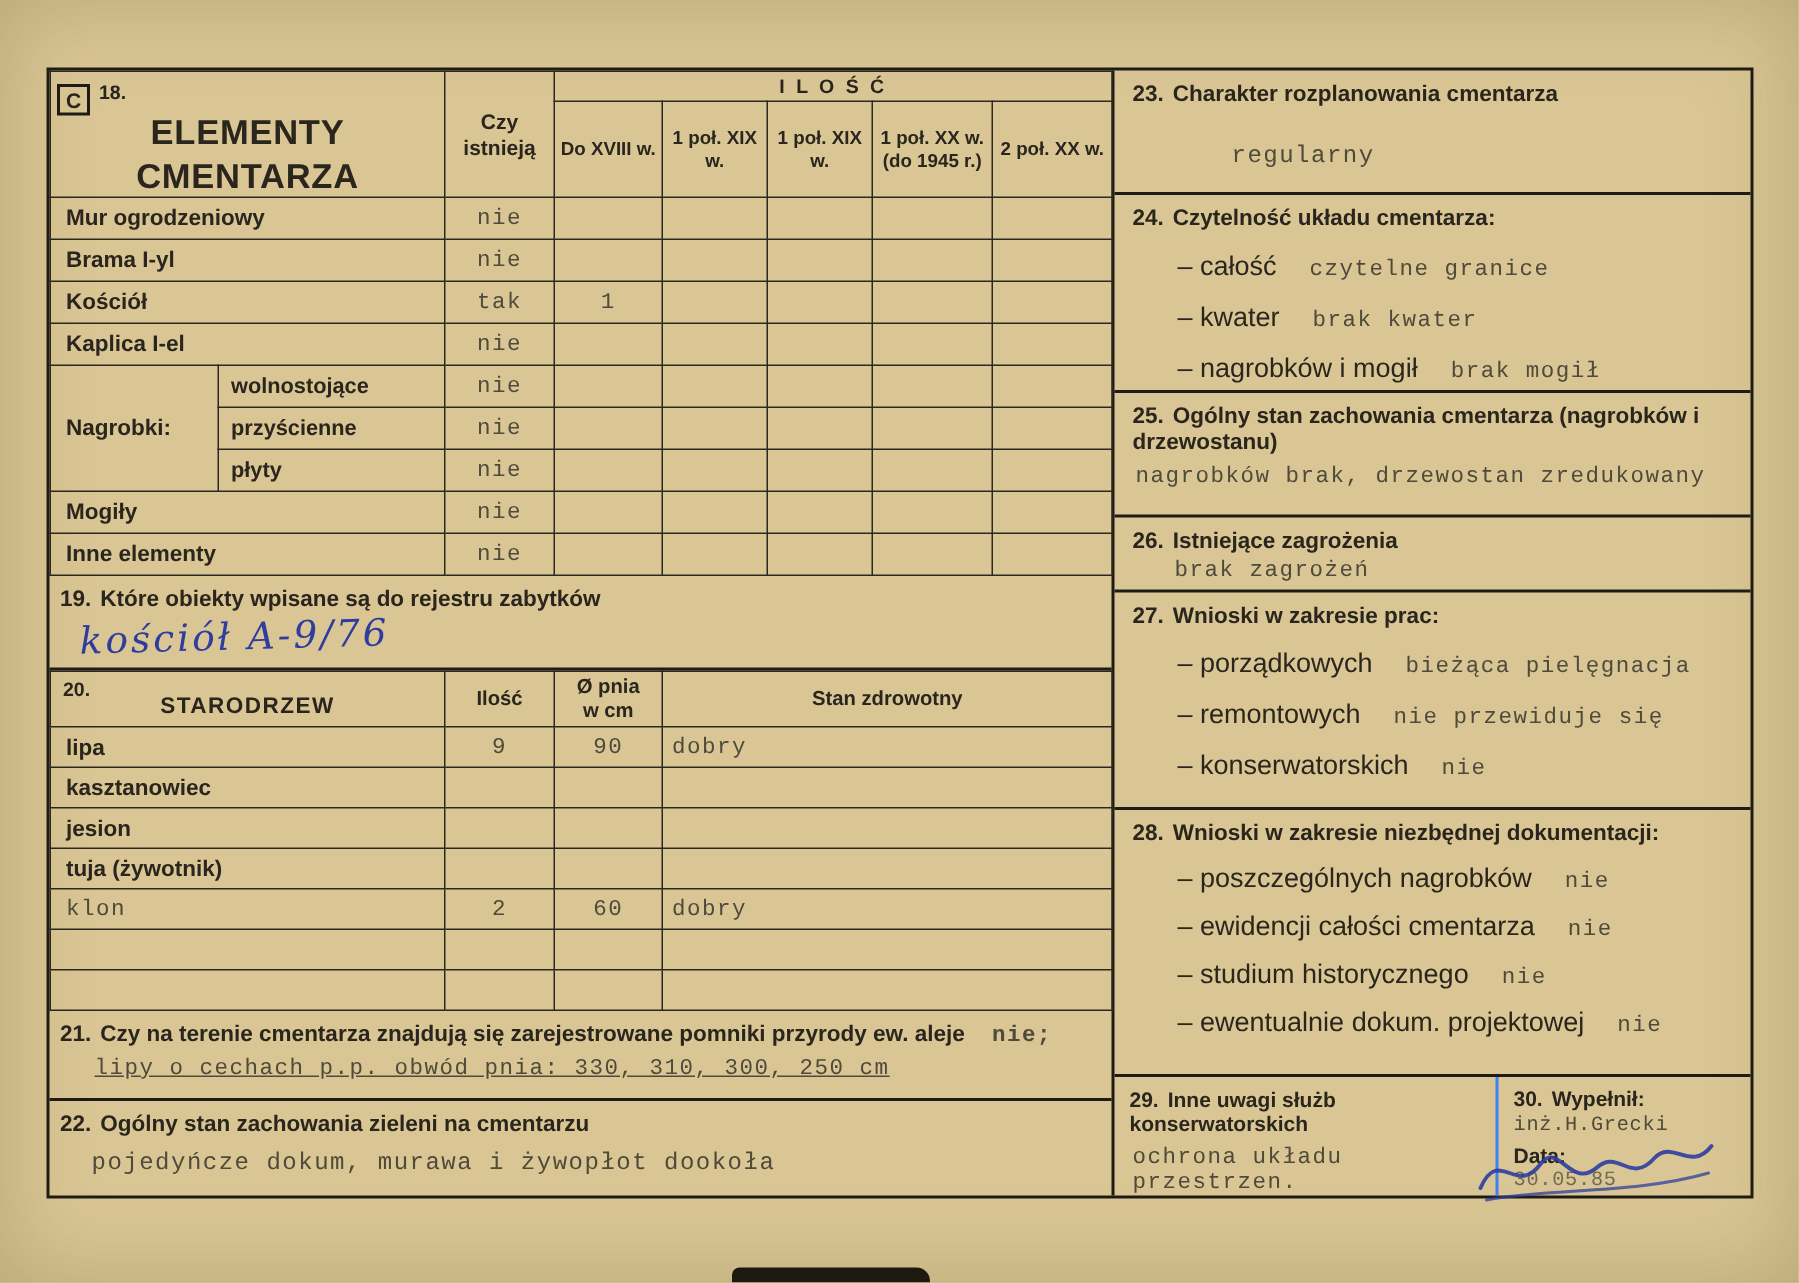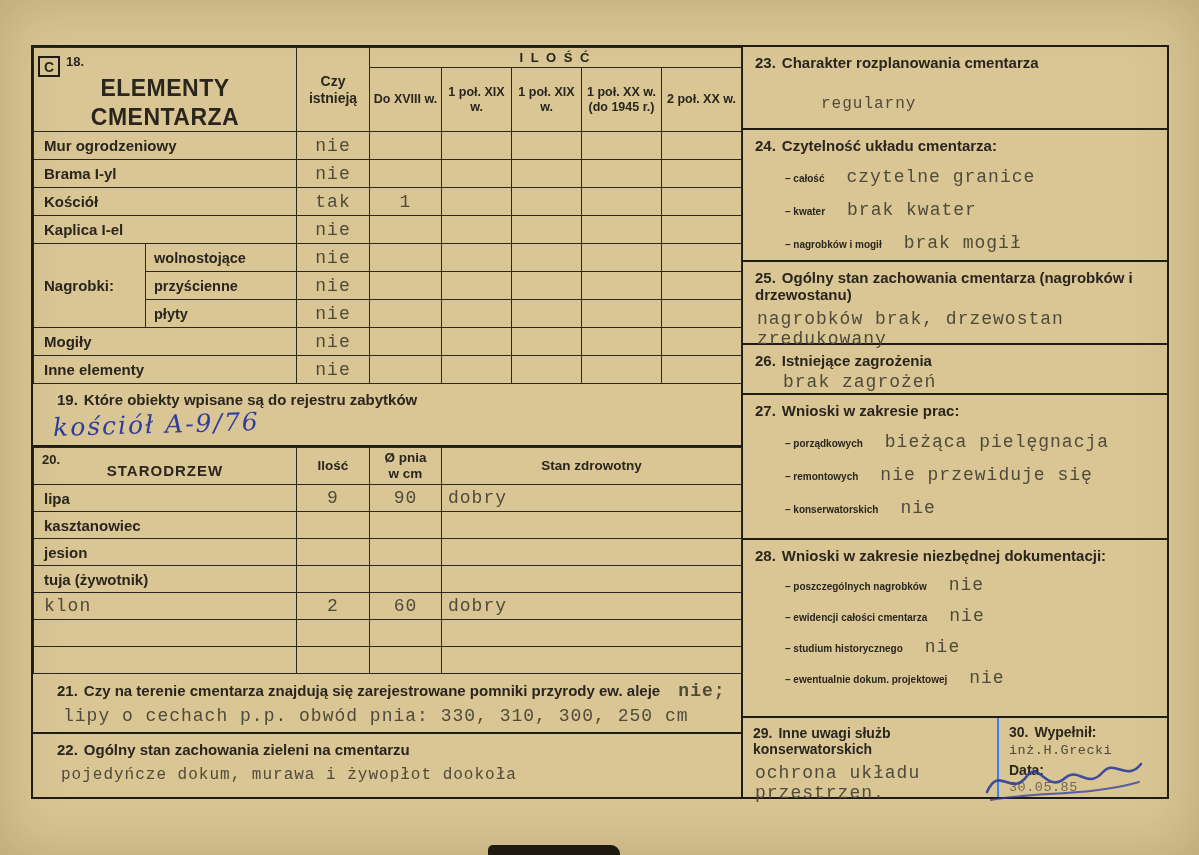--- a/index.html
+++ b/index.html
@@ -39,60 +39,60 @@
     font-size:23px; font-weight:bold; letter-spacing:.5px; line-height:1.22;
   }
   .head-exists { text-align:center; font-size:14px; font-weight:600; line-height:1.2; }
   .head-ilosc { text-align:center; font-size:13px; font-weight:bold; letter-spacing:2px; }
   .qh { text-align:center; font-size:12.5px; font-weight:600; line-height:1.18; padding:0 3px; }
   .lbl { font-weight:600; padding-left:10px; }
   .grp { font-weight:600; padding-left:10px; }
   .sublbl { font-weight:600; padding-left:8px; font-size:14.5px; }
   .tv {
     font-family:"Liberation Mono","DejaVu Sans Mono",monospace;
-    color:#4f4a3a; font-size:18px; letter-spacing:1px;
+    color:#4f4a3a; font-size:15px; letter-spacing:1px;
   }
   td.tvc { text-align:center; }
 
   
   .t20 tr.h { height:37px; }
   .t20 tr.dr { height:27px;margin-top:40px; }
   .t20h1 { position:relative; }
   .t20num { position:absolute; left:8px; top:4px; font-size:13px; font-weight:bold; }
   .t20title { display:block; text-align:center; font-weight:bold; font-size:15px; letter-spacing:1px; padding-top:8px; }
   .t20colh { text-align:center; font-size:13.5px; font-weight:600; line-height:1.2; }
 
   
   .sL { border-bottom:2px solid #1f1c16; position:relative; }
   .s19 { height:63px; }
   .s21 { height:60px; }
   .s22 { height:52px; border-bottom:none; }
-  .shead { padding:7px 0 0 24px; font-size:15px; font-weight:600; }
+  .shead { padding:7px 0 0 7px; font-size:15px; font-weight:600; }
   .snum { margin-right:6px; }
   .hand {
     font-family:"DejaVu Serif", serif; font-style:italic;
     color:#2e3d9e; font-size:25px; letter-spacing:2px;
     margin:2px 0 0 20px; transform:rotate(-1.6deg); display:inline-block;
   }
-  .note-typed { margin:5px 0 0 30px; }
+  .note-typed { margin:5px 0 0 30px;text-decoration:underline; }
   .ans { margin-left:14px; }
 
   
   .sec { border-bottom:2px solid #1f1c16; position:relative; padding:7px 8px 0 12px; }
   .sec:last-child { border-bottom:none; }
   .s23 { height:83px; }
   .s24 { height:132px; }
   .s25 { height:83px; }
   .s26 { height:50px; }
   .s27 { height:145px; }
   .s28 { height:178px; }
   .s2930 { height:79px; padding:0; display:flex; }
   .sec .shead { padding:0; font-size:15px; }
   .line { display:flex; gap:22px; margin:13px 0 0 30px; align-items:baseline; }
-  .line .flbl { font-size:10px; font-weight:700; white-space:nowrap; }
+  .line .flbl { font-size:18px; font-weight:400; white-space:nowrap; }
   .v-regularny { margin:24px 0 0 66px; display:inline-block; font-size:16px; }
   .v-block { margin:6px 0 0 2px; display:block; }
   .v-indent { margin:8px 0 0 28px; display:block; }
   .s28 .line { margin-top:11px; }
 
   .s29 { width:256px; border-right:2px solid #3b82f6; padding:7px 6px 0 10px; }
   .s29 .shead { font-size:14px; padding:0; }
   .s30 { flex:1; padding:6px 23px 0 10px; position:relative; }
   .s30 .shead { font-size:14px; padding:0; }
   .s30 .tv { font-size:13.5px; letter-spacing:.5px; }

